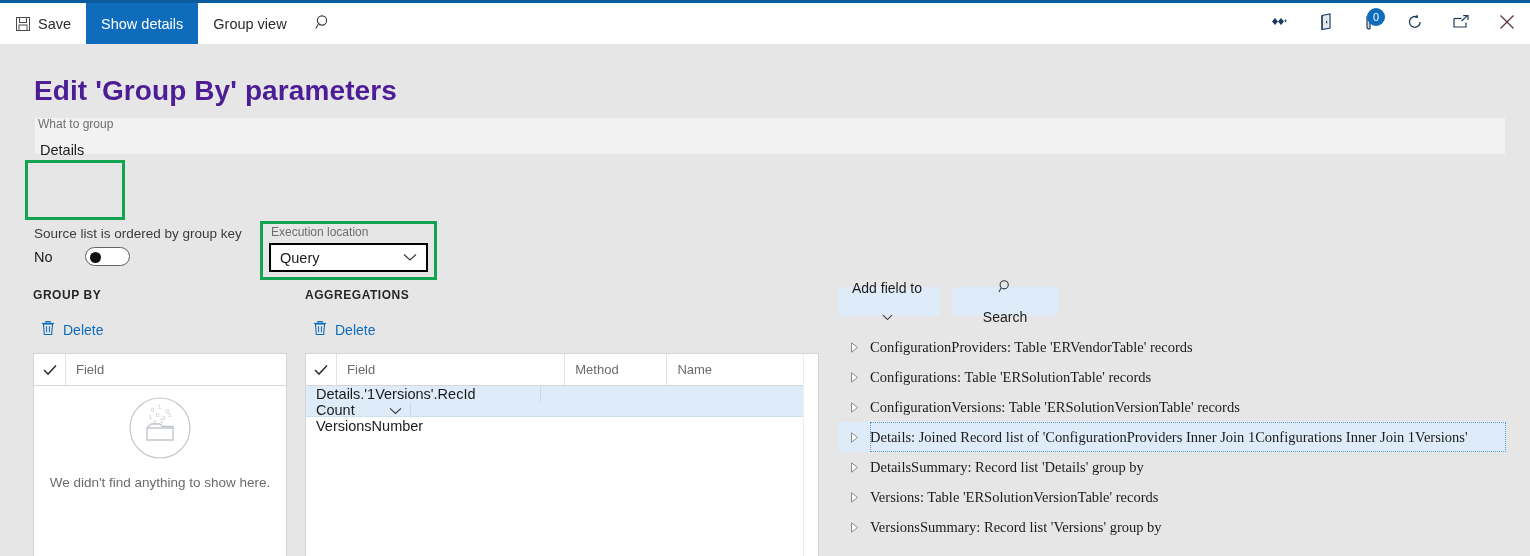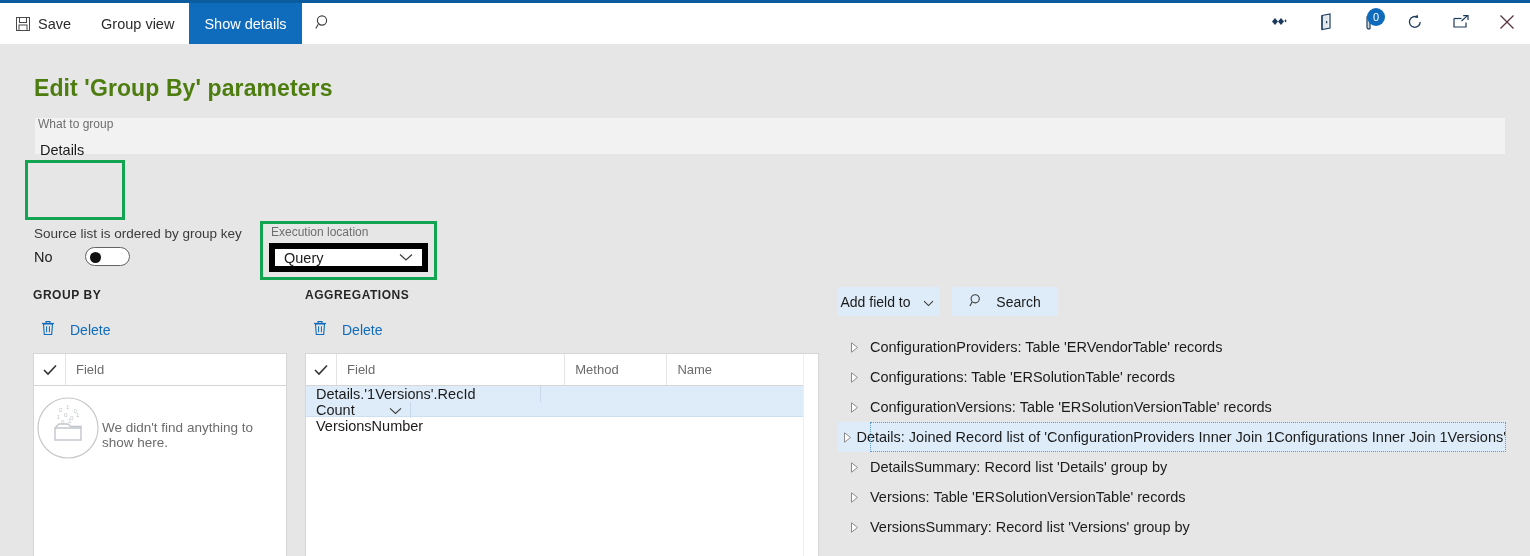--- a/index.html
+++ b/index.html
@@ -43,21 +43,21 @@
     background: #0f6cbd; color: #fff;
     font-size: 11px; line-height: 18px; text-align: center;
     font-family: "Liberation Sans", sans-serif;
   }
 
   
   .page { position: absolute; left: 0; top: 44px; width: 1530px; height: 512px; background: #e6e6e6; }
 
   .page-title {
     position: absolute; left: 34px; top: 31px;
-    font-size: 23px; font-weight: bold; color: #4d7c0f;
+    font-size: 28px; font-weight: bold; color: #4c1d95;
     letter-spacing: 0.1px;
   }
 
   
   .wtg-strip {
     position: absolute; left: 35px; top: 74px; width: 1470px; height: 36px;
     background: #f2f2f2;
   }
   .wtg-label {
     position: absolute; left: 38px; top: 73px;
@@ -92,41 +92,41 @@
     width: 11px; height: 11px; border-radius: 50%; background: #111111;
   }
 
   
   .exec-label {
     position: absolute; left: 271px; top: 181px;
     font-size: 12px; color: #6e6e6e;
   }
   .exec-select {
     position: absolute; left: 269px; top: 199px; width: 159px; height: 29px;
-    background: #ffffff; border: 6px solid #000000;
+    background: #ffffff; border: 2px solid #000000;
     display: flex; align-items: center; cursor: pointer;
   }
   .exec-select .val { font-size: 14.5px; color: #1b1b1b; padding-left: 9px; flex: 1; }
   .exec-select .chev { padding-right: 9px; display:flex; align-items:center; }
   .hl-green-2 {
     position: absolute; left: 260px; top: 177px; width: 177px; height: 59px;
     border: 3px solid #13a452; pointer-events: none;
   }
 
   
   .sec-head {
     position: absolute; font-size: 12px; font-weight: bold;
     color: #262626; letter-spacing: 0.55px;
   }
   .sec-head.groupby { left: 33px; top: 244px; }
   .sec-head.aggs    { left: 305px; top: 244px; }
 
   
   .del-btn {
-    position: absolute; display: flex; align-items: center; gap: 15px;
+    position: absolute; display: flex; align-items: center; gap: 8px;
     font-size: 14px; color: #0f6cbd; cursor: pointer;
   }
   .del-btn.groupby { left: 41px; top: 276px; }
   .del-btn.aggs    { left: 313px; top: 276px; }
 
   
   .tbl {
     position: absolute; background: #ffffff;
     border: 1px solid #d6d6d6;
   }
@@ -161,36 +161,36 @@
   .col-name      { width: 155px; }
 
   .tbl.aggs .scrollstrip {
     position: absolute; right: 0; top: 0; width: 15px; height: 236px;
     border-left: 1px solid #eeeeee; background: #ffffff;
   }
 
   
   .empty {
     position: absolute; left: 0; top: 40px; width: 252px;
-    display: flex; align-items: center;
+    display: flex; flex-direction: column; align-items: center;
   }
   .empty-text { margin-top: 9px; font-size: 13.5px; color: #6b6b6b; }
   .pill {
     position: absolute; height: 29px;
     background: #deecf9; color: #1b1b1b;
     display: flex; align-items: center; justify-content: center; gap: 12px;
-    font-size: 14px; cursor: pointer;
+    font-size: 14px; cursor: pointer; flex-direction: column;
   }
   .pill.addfield { left: 838px; top: 243px; width: 102px; padding-right: 4px; }
   .pill.search   { left: 952px; top: 243px; width: 106px; }
 
   .tree { position: absolute; left: 838px; top: 288px; width: 668px; }
   .tree-item {
     position: relative; display: flex; align-items: center;
-    height: 30px; cursor: pointer;
+    height: 30px; cursor: pointer; font-family: Liberation Serif, serif;
   }
   .tree-arrow { width: 32px; display: flex; justify-content: center; align-items: center; }
   .tree-label { font-size: 14.5px; color: #1b1b1b; white-space: nowrap; }
   .tree-item.selected {
     background: #deecf9;
   }
   .tree-item.selected .tree-arrow { background: #deecf9; }
   .tree-item .sel-box {
     position: absolute; left: 32px; top: 0; right: 0; height: 30px;
     border: 1px dotted #5b9bd5; display: none;
@@ -210,26 +210,26 @@
       <span class="save-icon">
         <svg width="16" height="16" viewBox="0 0 16 16">
           <rect x="1.5" y="1.5" width="13" height="13" fill="none" stroke="#4a4a4a" stroke-width="1"></rect>
           <rect x="4.5" y="1.5" width="7" height="5" fill="none" stroke="#4a4a4a" stroke-width="1"></rect>
           <rect x="4" y="9" width="8" height="5.5" fill="none" stroke="#4a4a4a" stroke-width="1"></rect>
         </svg>
       </span>
       <span>Save</span>
     </div>
 
+    <div class="cmd-item active">
+      <span>Show details</span>
+    </div>
+
     <div class="cmd-item">
       <span>Group view</span>
-    </div>
-
-    <div class="cmd-item active">
-      <span>Show details</span>
     </div>
 
 
     <div class="cmd-item icononly">
       <span>
         <svg width="17" height="17" viewBox="0 0 17 17">
           <circle cx="7" cy="6.5" r="4.6" fill="none" stroke="#3c3c3c" stroke-width="1.1"></circle>
           <line x1="3.3" y1="10.2" x2="0.8" y2="14.6" stroke="#3c3c3c" stroke-width="1.1"></line>
         </svg>
       </span>

